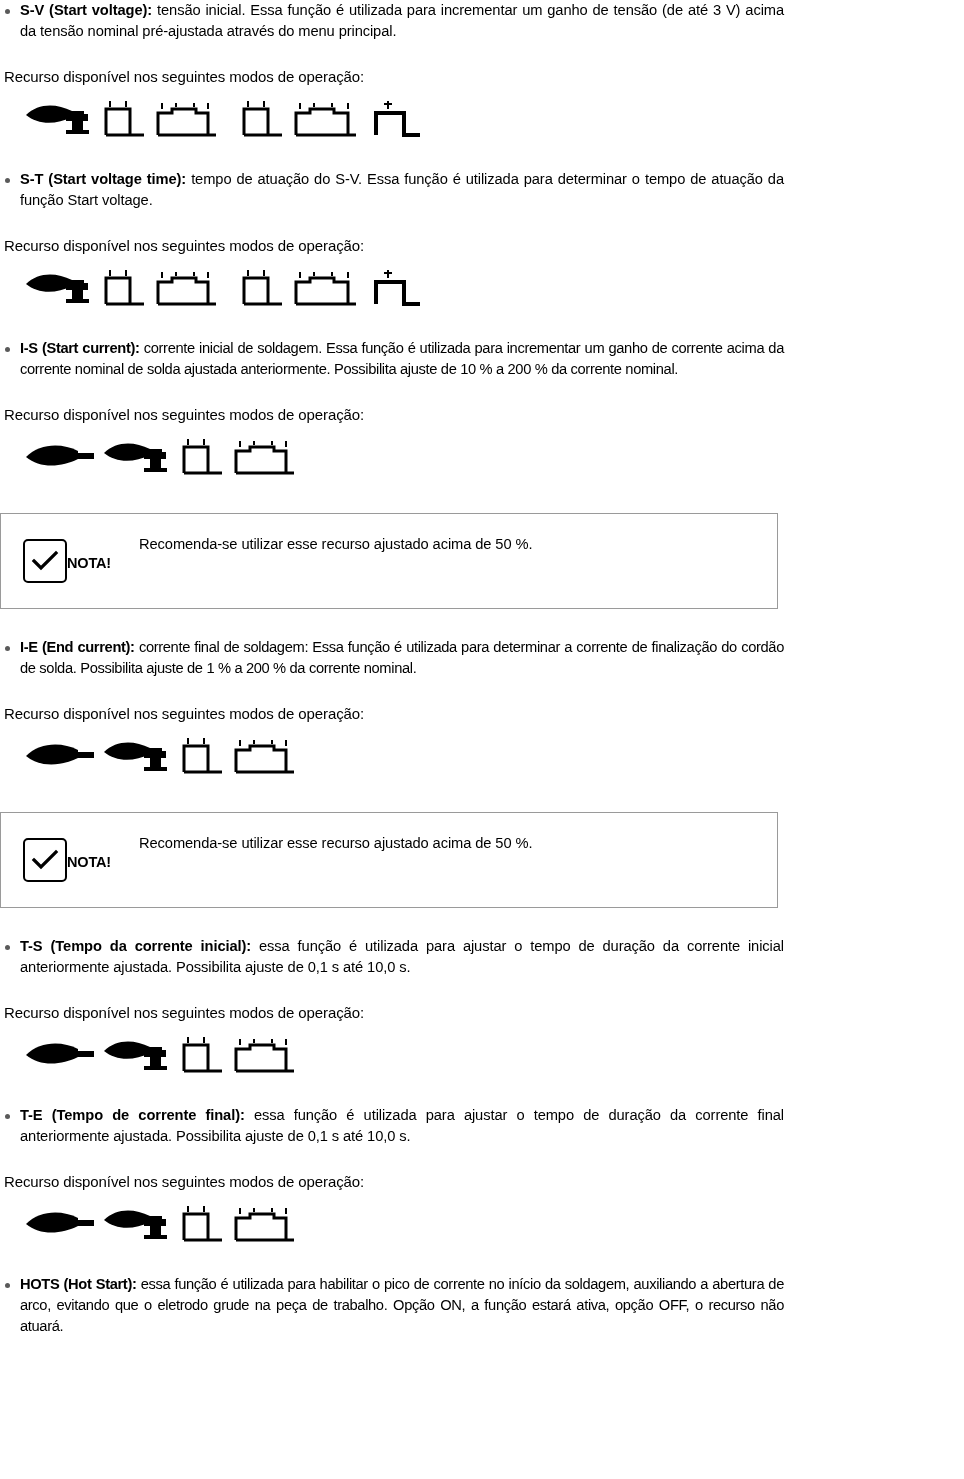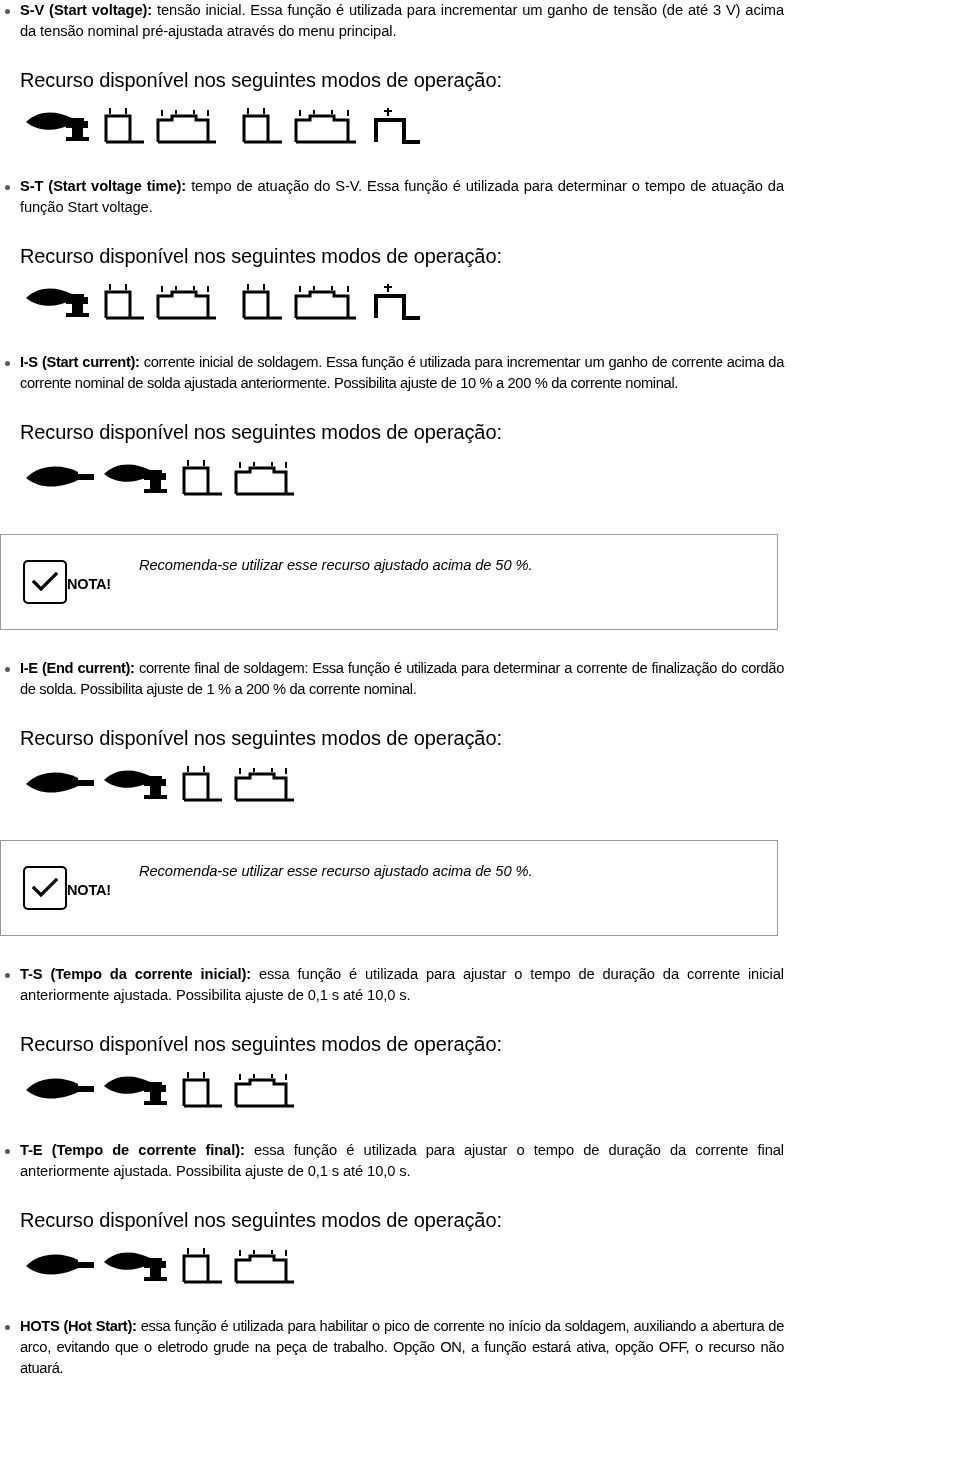--- a/index.html
+++ b/index.html
@@ -44,23 +44,23 @@
     text-align: justify;
     letter-spacing: -0.1px;
   }
   .para.narrow {
     letter-spacing: -0.35px;
   }
   .para b {
     font-weight: bold;
   }
   .sub {
-    font-size: 20px;
+    font-size: 15px;
     line-height: 1.4;
-    margin-left: 20px;
+    margin-left: 4px;
     letter-spacing: -0.1px;
   }
   .spacer-12 { height: 12px; }
   .spacer-24 { height: 24px; }
   .spacer-28 { height: 28px; }
   .spacer-34 { height: 34px; }
 
   
   .icon-strip {
     margin-left: 22px;
@@ -103,21 +103,20 @@
     font-weight: bold;
     margin-top: 4px;
     letter-spacing: -0.2px;
   }
   .note-text {
     font-size: 14.7px;
     letter-spacing: -0.1px;
     padding-left: 6px;
     align-self: flex-start;
     margin-top: 22px;
-    font-style: italic;
   }
 </style>
 </head>
 <body>
 
 <div class="page">
 
   <div class="block">
     <div class="bullet-row">
       <span class="bullet-dot"></span>

